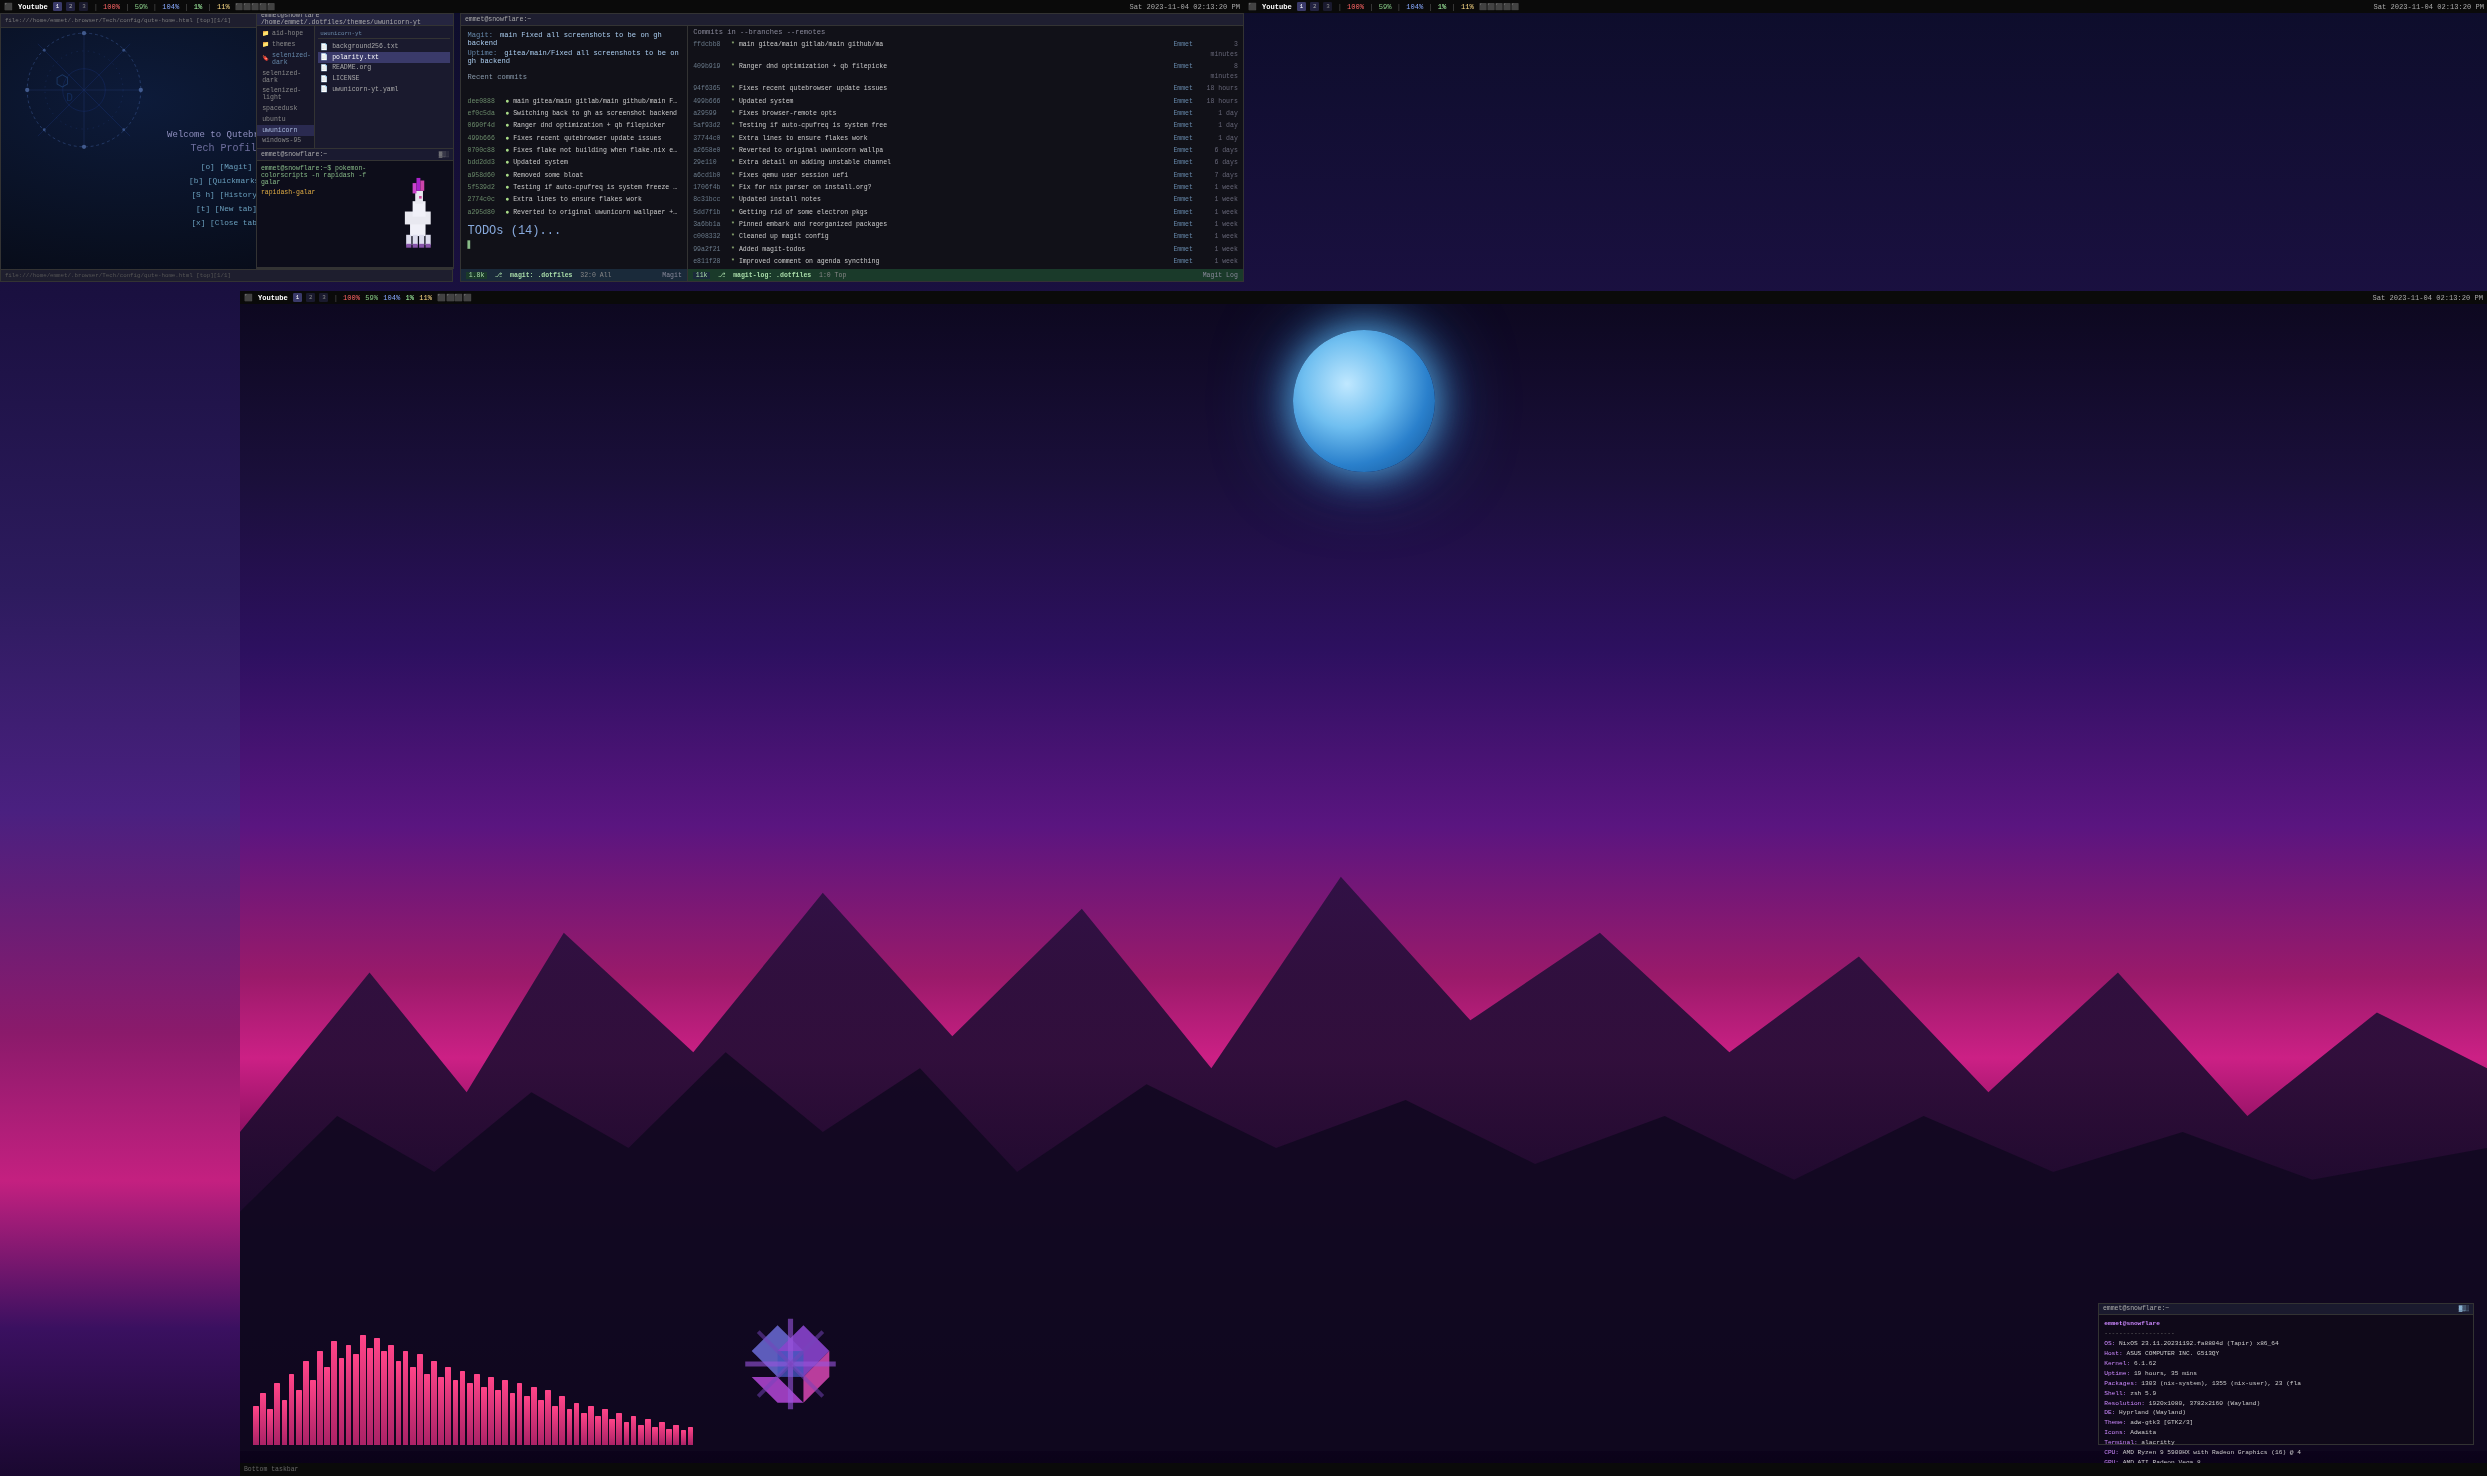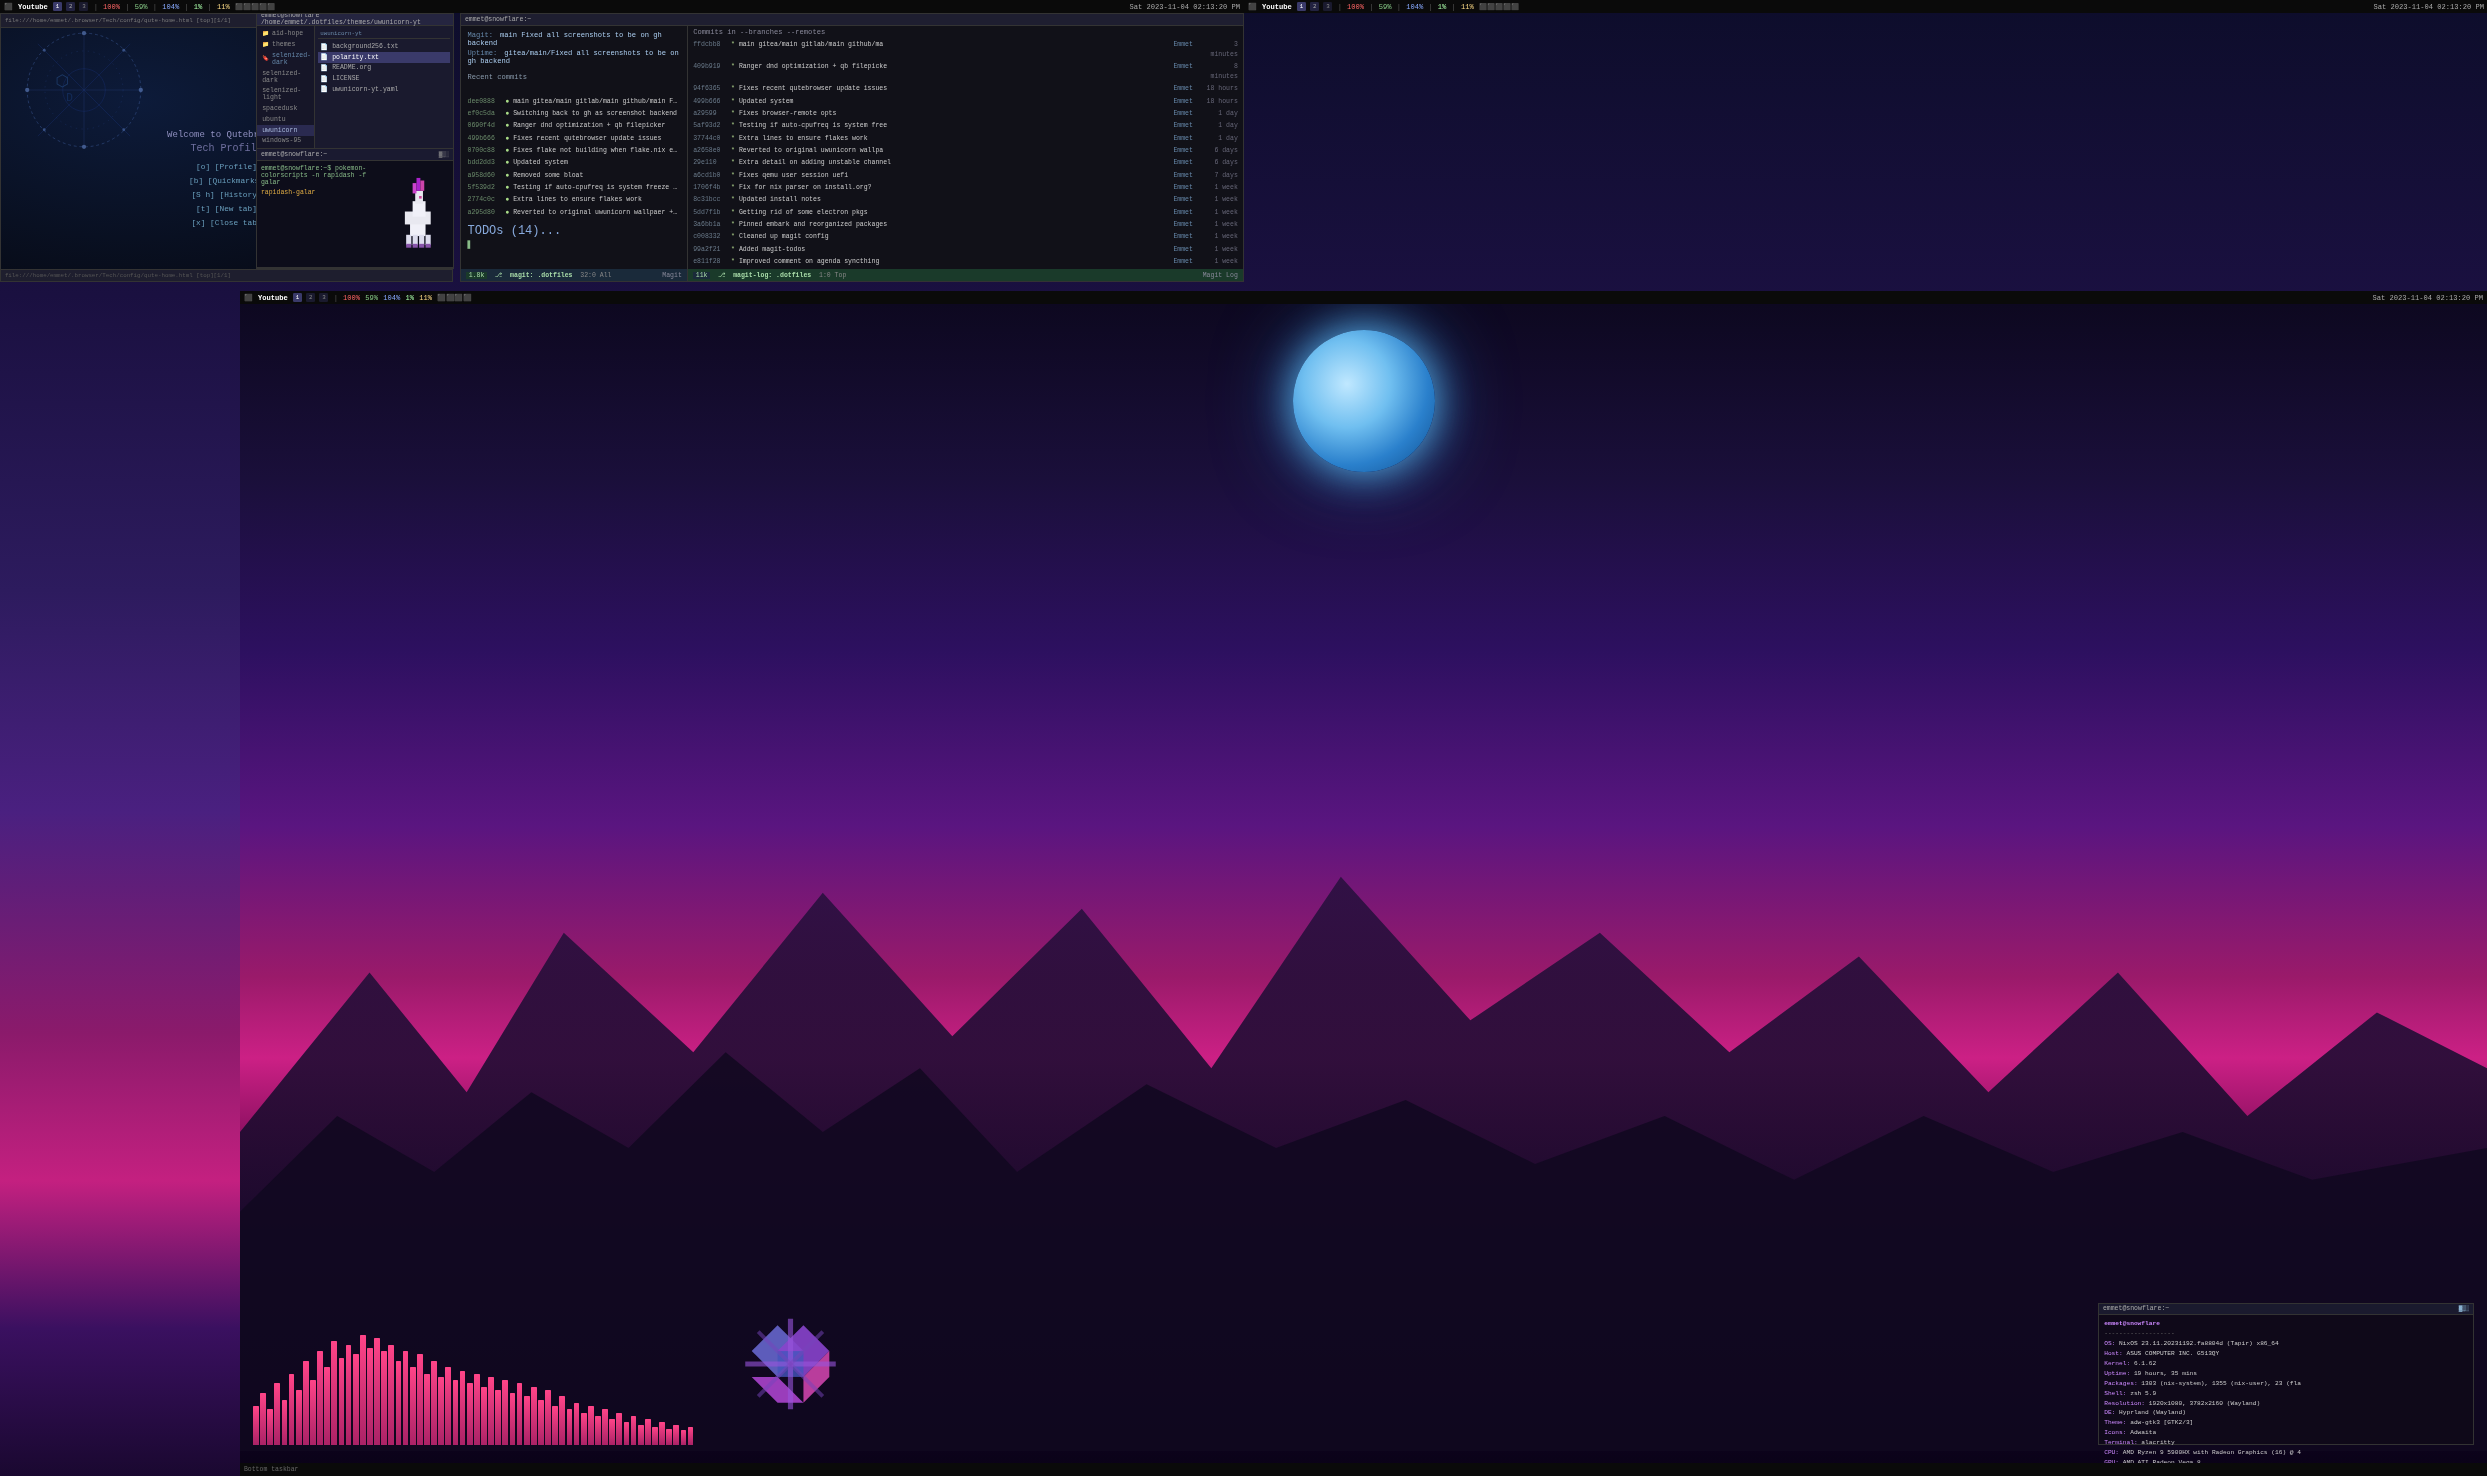--- a/index.html
+++ b/index.html
@@ -523,21 +523,21 @@
 
 <div class="window qutebrowser">
   <div class="qb-urlbar">
     <span style="font-size:5.8px;color:#777">file:///home/emmet/.browser/Tech/config/qute-home.html [top][1/1]</span>
   </div>
   <div class="qb-content">
     <div class="qb-welcome">
       <div class="qb-welcome-title">Welcome to Qutebrowser</div>
       <div class="qb-welcome-subtitle">Tech Profile</div>
       <div class="qb-menu-items">
-        <div>[o] [Profile]</div>
+        <div>[o] [Magit]</div>
         <div>[b] [Quickmarks]</div>
         <div>[S h] [History]</div>
         <div>[t] [New tab]</div>
         <div>[x] [Close tab]</div>
       </div>
     </div>
   </div>
   <div class="qb-statusbar">
     <span style="font-size:5.8px;color:#555">file:///home/emmet/.browser/Tech/config/qute-home.html [top][1/1]</span>
   </div>

